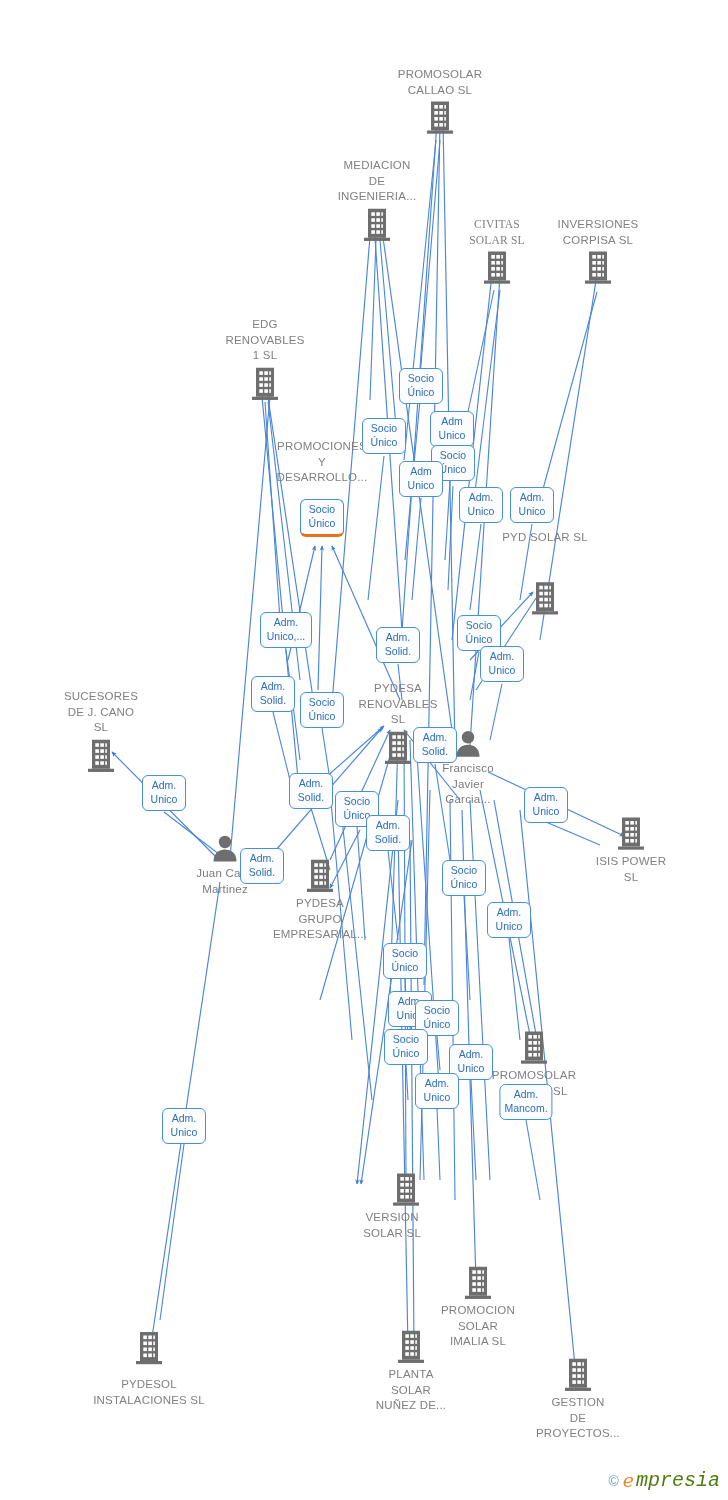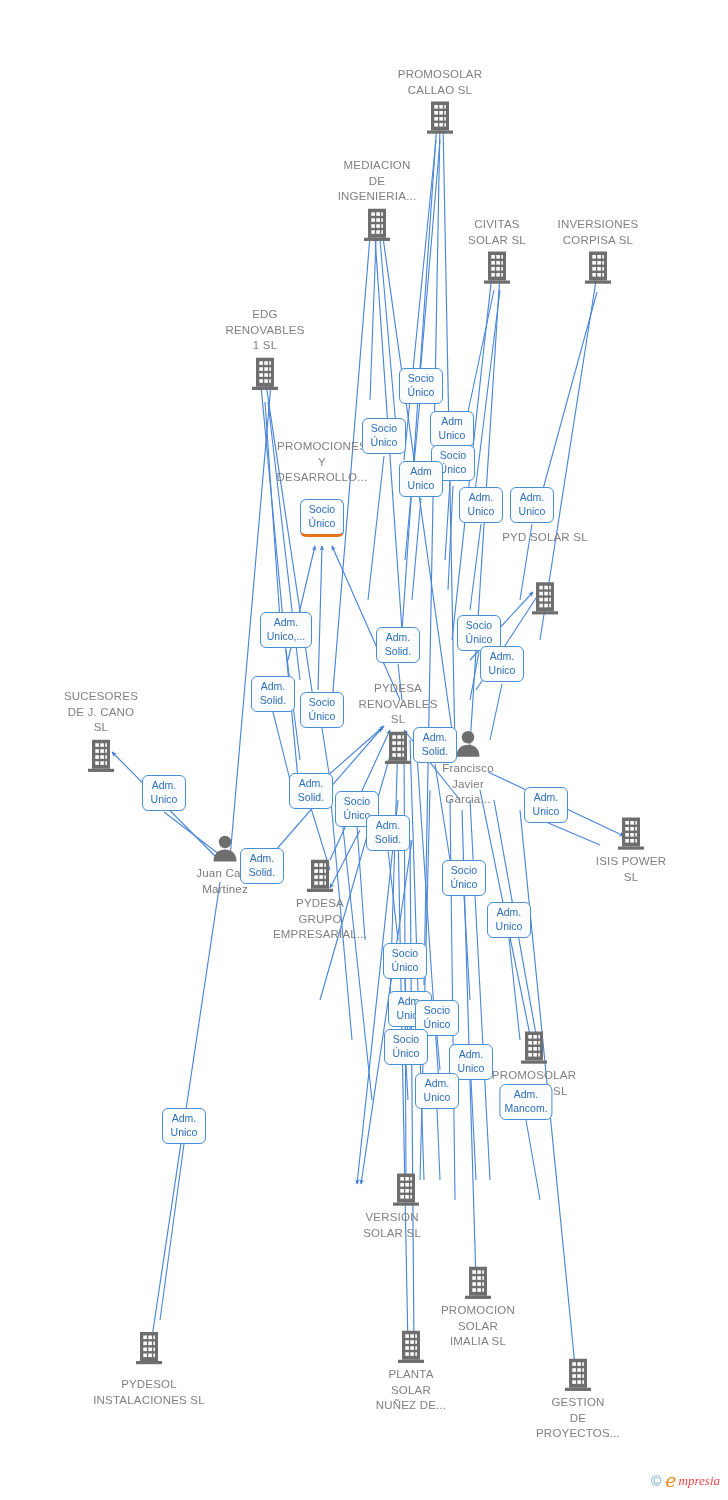--- a/index.html
+++ b/index.html
@@ -97,24 +97,24 @@
     font-size: 14px;
   }
   #watermark .wm-e {
     color: #ef8a22;
     font-family: "DejaVu Serif", serif;
     font-style: italic;
     font-size: 19px;
     line-height: 19px;
   }
   #watermark .wm-rest {
-    color: #ef4444;
-    font-family: Liberation Serif, serif;
+    color: #4d7c0f;
+    font-family: Liberation Mono, monospace;
     font-style: italic;
-    font-size: 13px;
+    font-size: 20px;
     line-height: 19px;
     margin-left: -2px;
   }
 </style>
 </head>
 <body>
 
 <div id="graph-root">
 
   <svg id="edge-layer" viewBox="0 0 728 1500" width="728" height="1500" xmlns="http://www.w3.org/2000/svg">
@@ -263,21 +263,21 @@
             <rect x="14.3" y="11.5" width="3.6" height="3.6" fill="#ffffff"></rect>
             <rect x="19.3" y="11.5" width="1.6" height="3.6" fill="#ffffff"></rect>
             <rect x="9.3" y="17.5" width="3.6" height="3.6" fill="#ffffff"></rect>
             <rect x="14.3" y="17.5" width="3.6" height="3.6" fill="#ffffff"></rect>
             <rect x="19.3" y="17.5" width="1.6" height="3.6" fill="#ffffff"></rect>
             <rect x="9.3" y="23.5" width="3.6" height="3.6" fill="#ffffff"></rect>
             <rect x="14.3" y="23.5" width="3.6" height="3.6" fill="#ffffff"></rect>
             <rect x="19.3" y="23.5" width="1.6" height="3.6" fill="#ffffff"></rect>
           </svg></span>
       </div>
-      <div class="node node-company caption-top" style="left: 497px; top: 250px;">
+      <div class="node node-company caption-top" style="left: 497px; top: 250px; font-family: Liberation Serif, serif;">
         <div class="node-caption">CIVITAS
 SOLAR  SL</div>
         <span class="node-icon"><svg width="30" height="36" viewBox="0 0 30 36" xmlns="http://www.w3.org/2000/svg">
             <rect x="6" y="2" width="18" height="29" fill="#6e6e6e"></rect>
             <rect x="2" y="31" width="26" height="3.2" fill="#6e6e6e"></rect>
             <rect x="9.3" y="5.5" width="3.6" height="3.6" fill="#ffffff"></rect>
             <rect x="14.3" y="5.5" width="3.6" height="3.6" fill="#ffffff"></rect>
             <rect x="19.3" y="5.5" width="1.6" height="3.6" fill="#ffffff"></rect>
             <rect x="9.3" y="11.5" width="3.6" height="3.6" fill="#ffffff"></rect>
             <rect x="14.3" y="11.5" width="3.6" height="3.6" fill="#ffffff"></rect>
@@ -303,21 +303,21 @@
             <rect x="14.3" y="11.5" width="3.6" height="3.6" fill="#ffffff"></rect>
             <rect x="19.3" y="11.5" width="1.6" height="3.6" fill="#ffffff"></rect>
             <rect x="9.3" y="17.5" width="3.6" height="3.6" fill="#ffffff"></rect>
             <rect x="14.3" y="17.5" width="3.6" height="3.6" fill="#ffffff"></rect>
             <rect x="19.3" y="17.5" width="1.6" height="3.6" fill="#ffffff"></rect>
             <rect x="9.3" y="23.5" width="3.6" height="3.6" fill="#ffffff"></rect>
             <rect x="14.3" y="23.5" width="3.6" height="3.6" fill="#ffffff"></rect>
             <rect x="19.3" y="23.5" width="1.6" height="3.6" fill="#ffffff"></rect>
           </svg></span>
       </div>
-      <div class="node node-company caption-top" style="left: 265px; top: 348px;">
+      <div class="node node-company caption-top" style="left: 265px; top: 358px;">
         <div class="node-caption">EDG
 RENOVABLES
 1  SL</div>
         <span class="node-icon"><svg width="30" height="36" viewBox="0 0 30 36" xmlns="http://www.w3.org/2000/svg">
             <rect x="6" y="2" width="18" height="29" fill="#6e6e6e"></rect>
             <rect x="2" y="31" width="26" height="3.2" fill="#6e6e6e"></rect>
             <rect x="9.3" y="5.5" width="3.6" height="3.6" fill="#ffffff"></rect>
             <rect x="14.3" y="5.5" width="3.6" height="3.6" fill="#ffffff"></rect>
             <rect x="19.3" y="5.5" width="1.6" height="3.6" fill="#ffffff"></rect>
             <rect x="9.3" y="11.5" width="3.6" height="3.6" fill="#ffffff"></rect>

